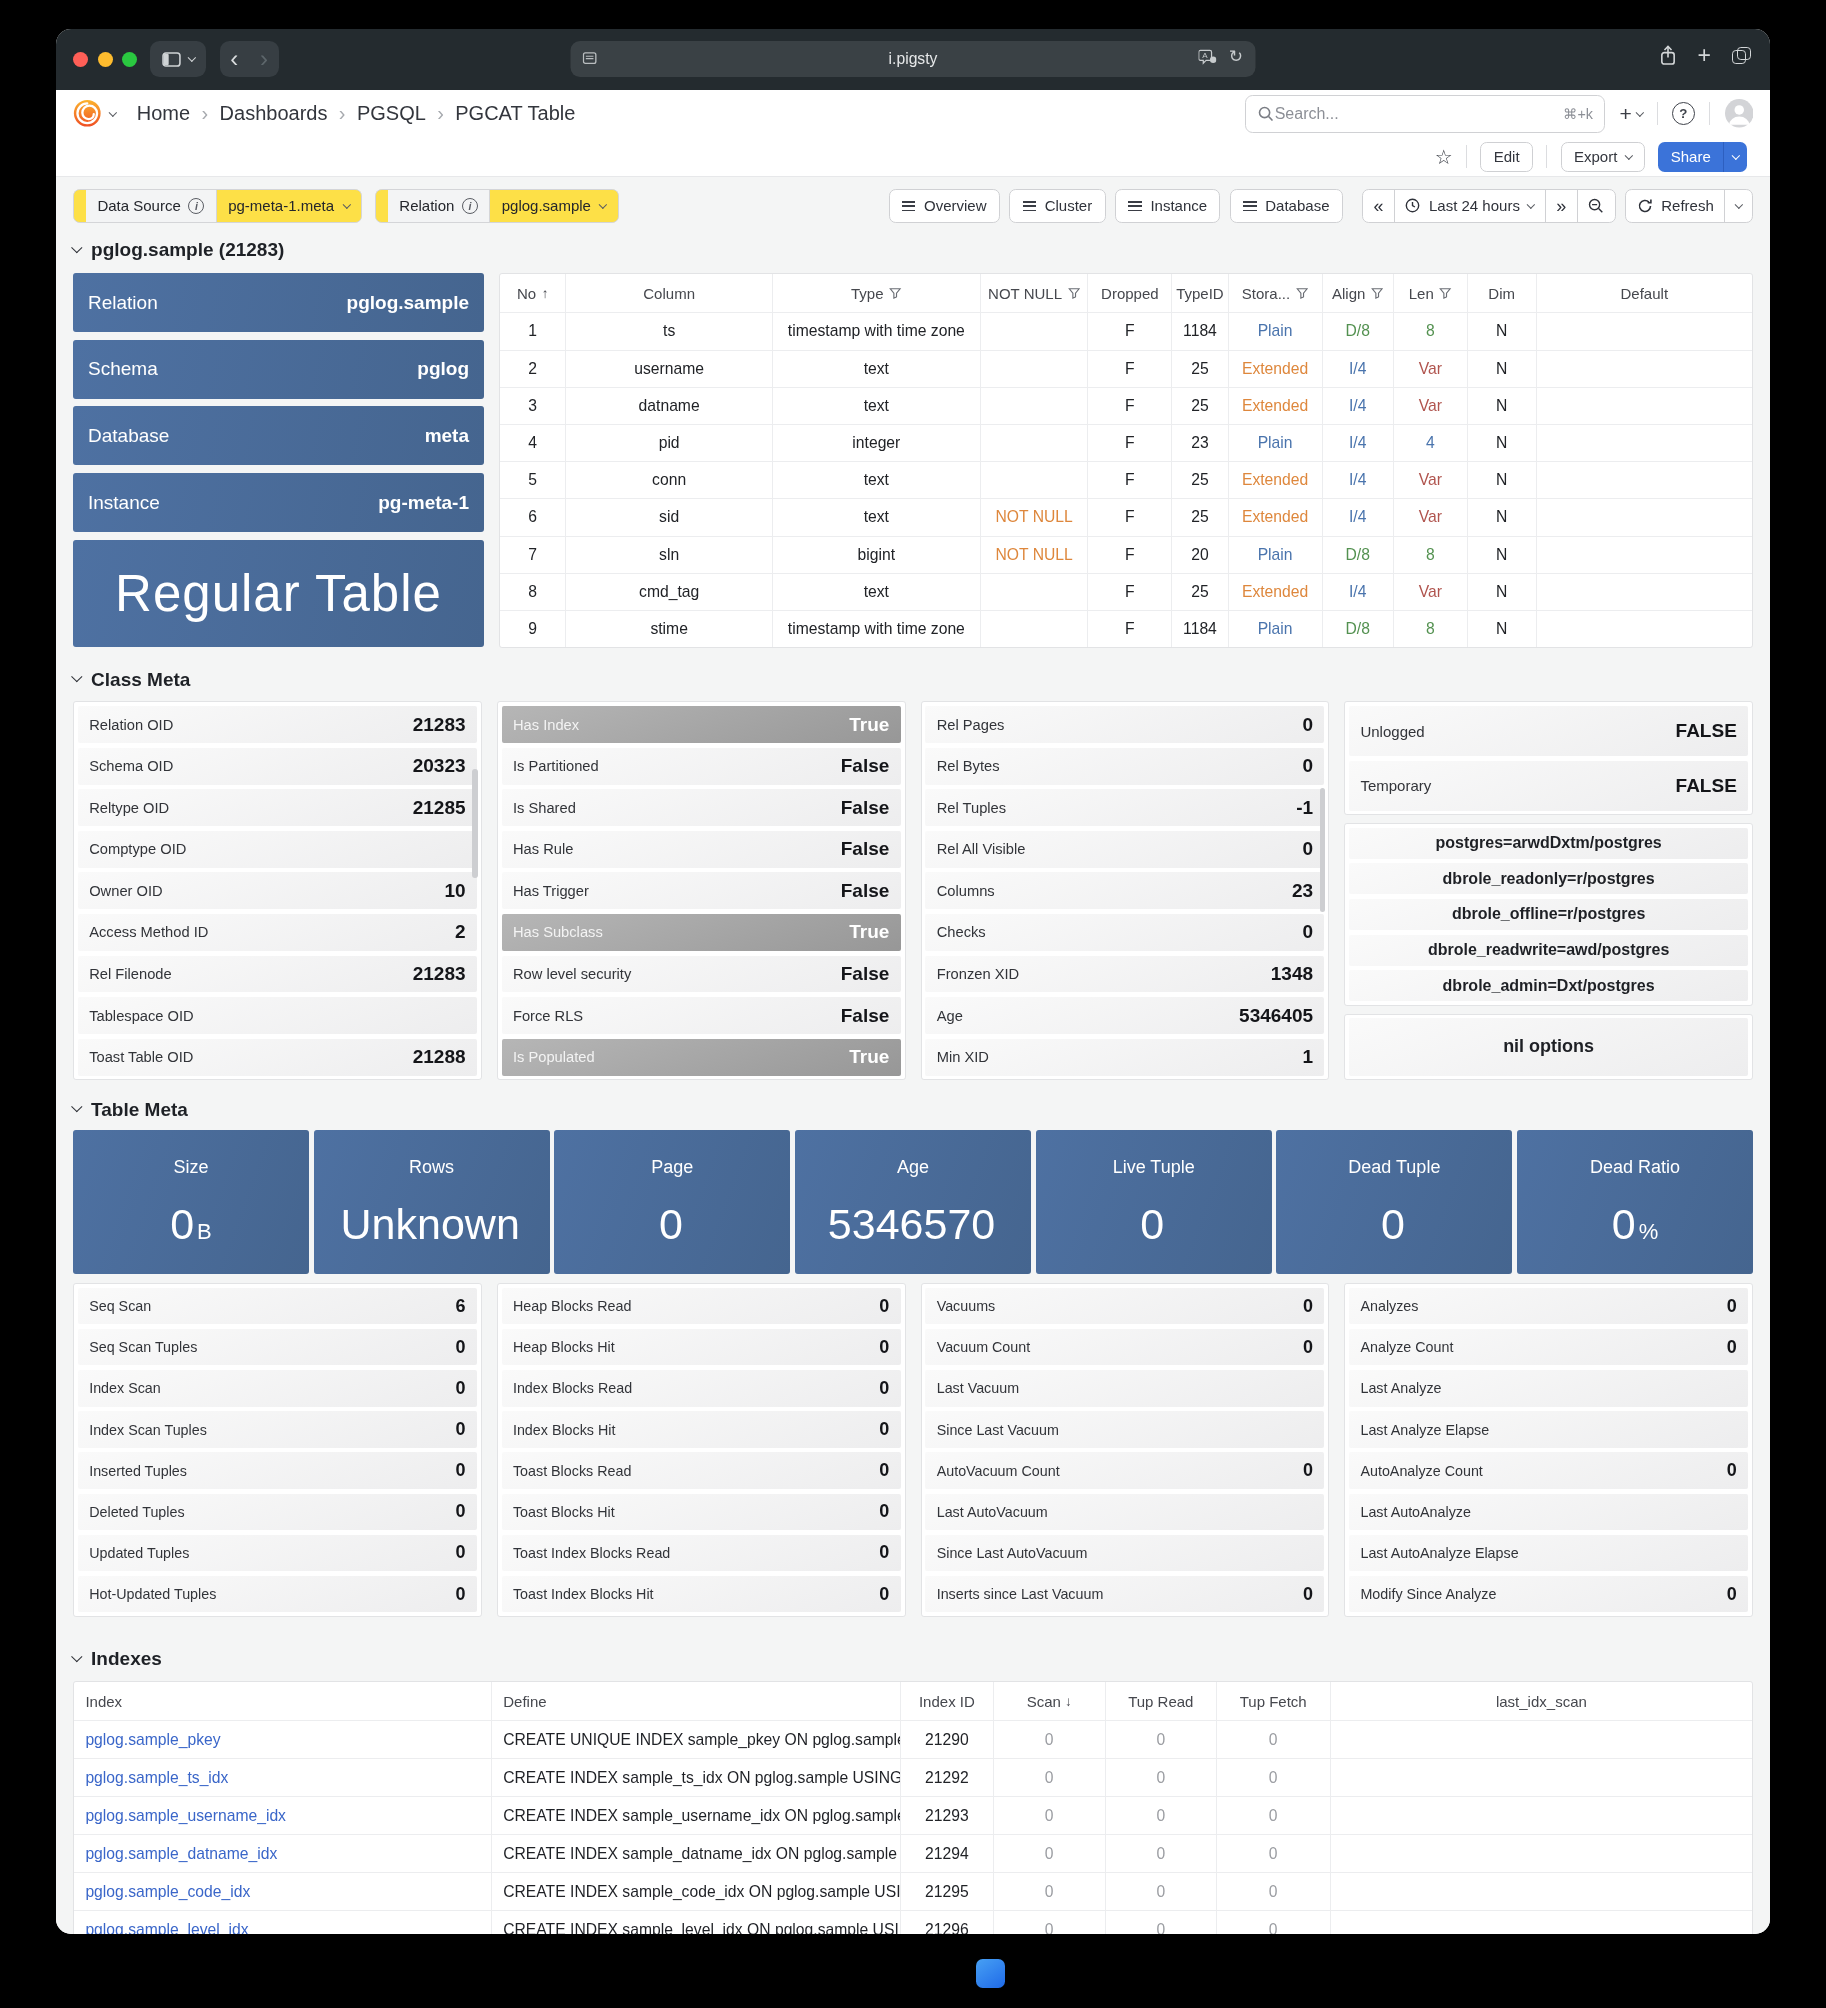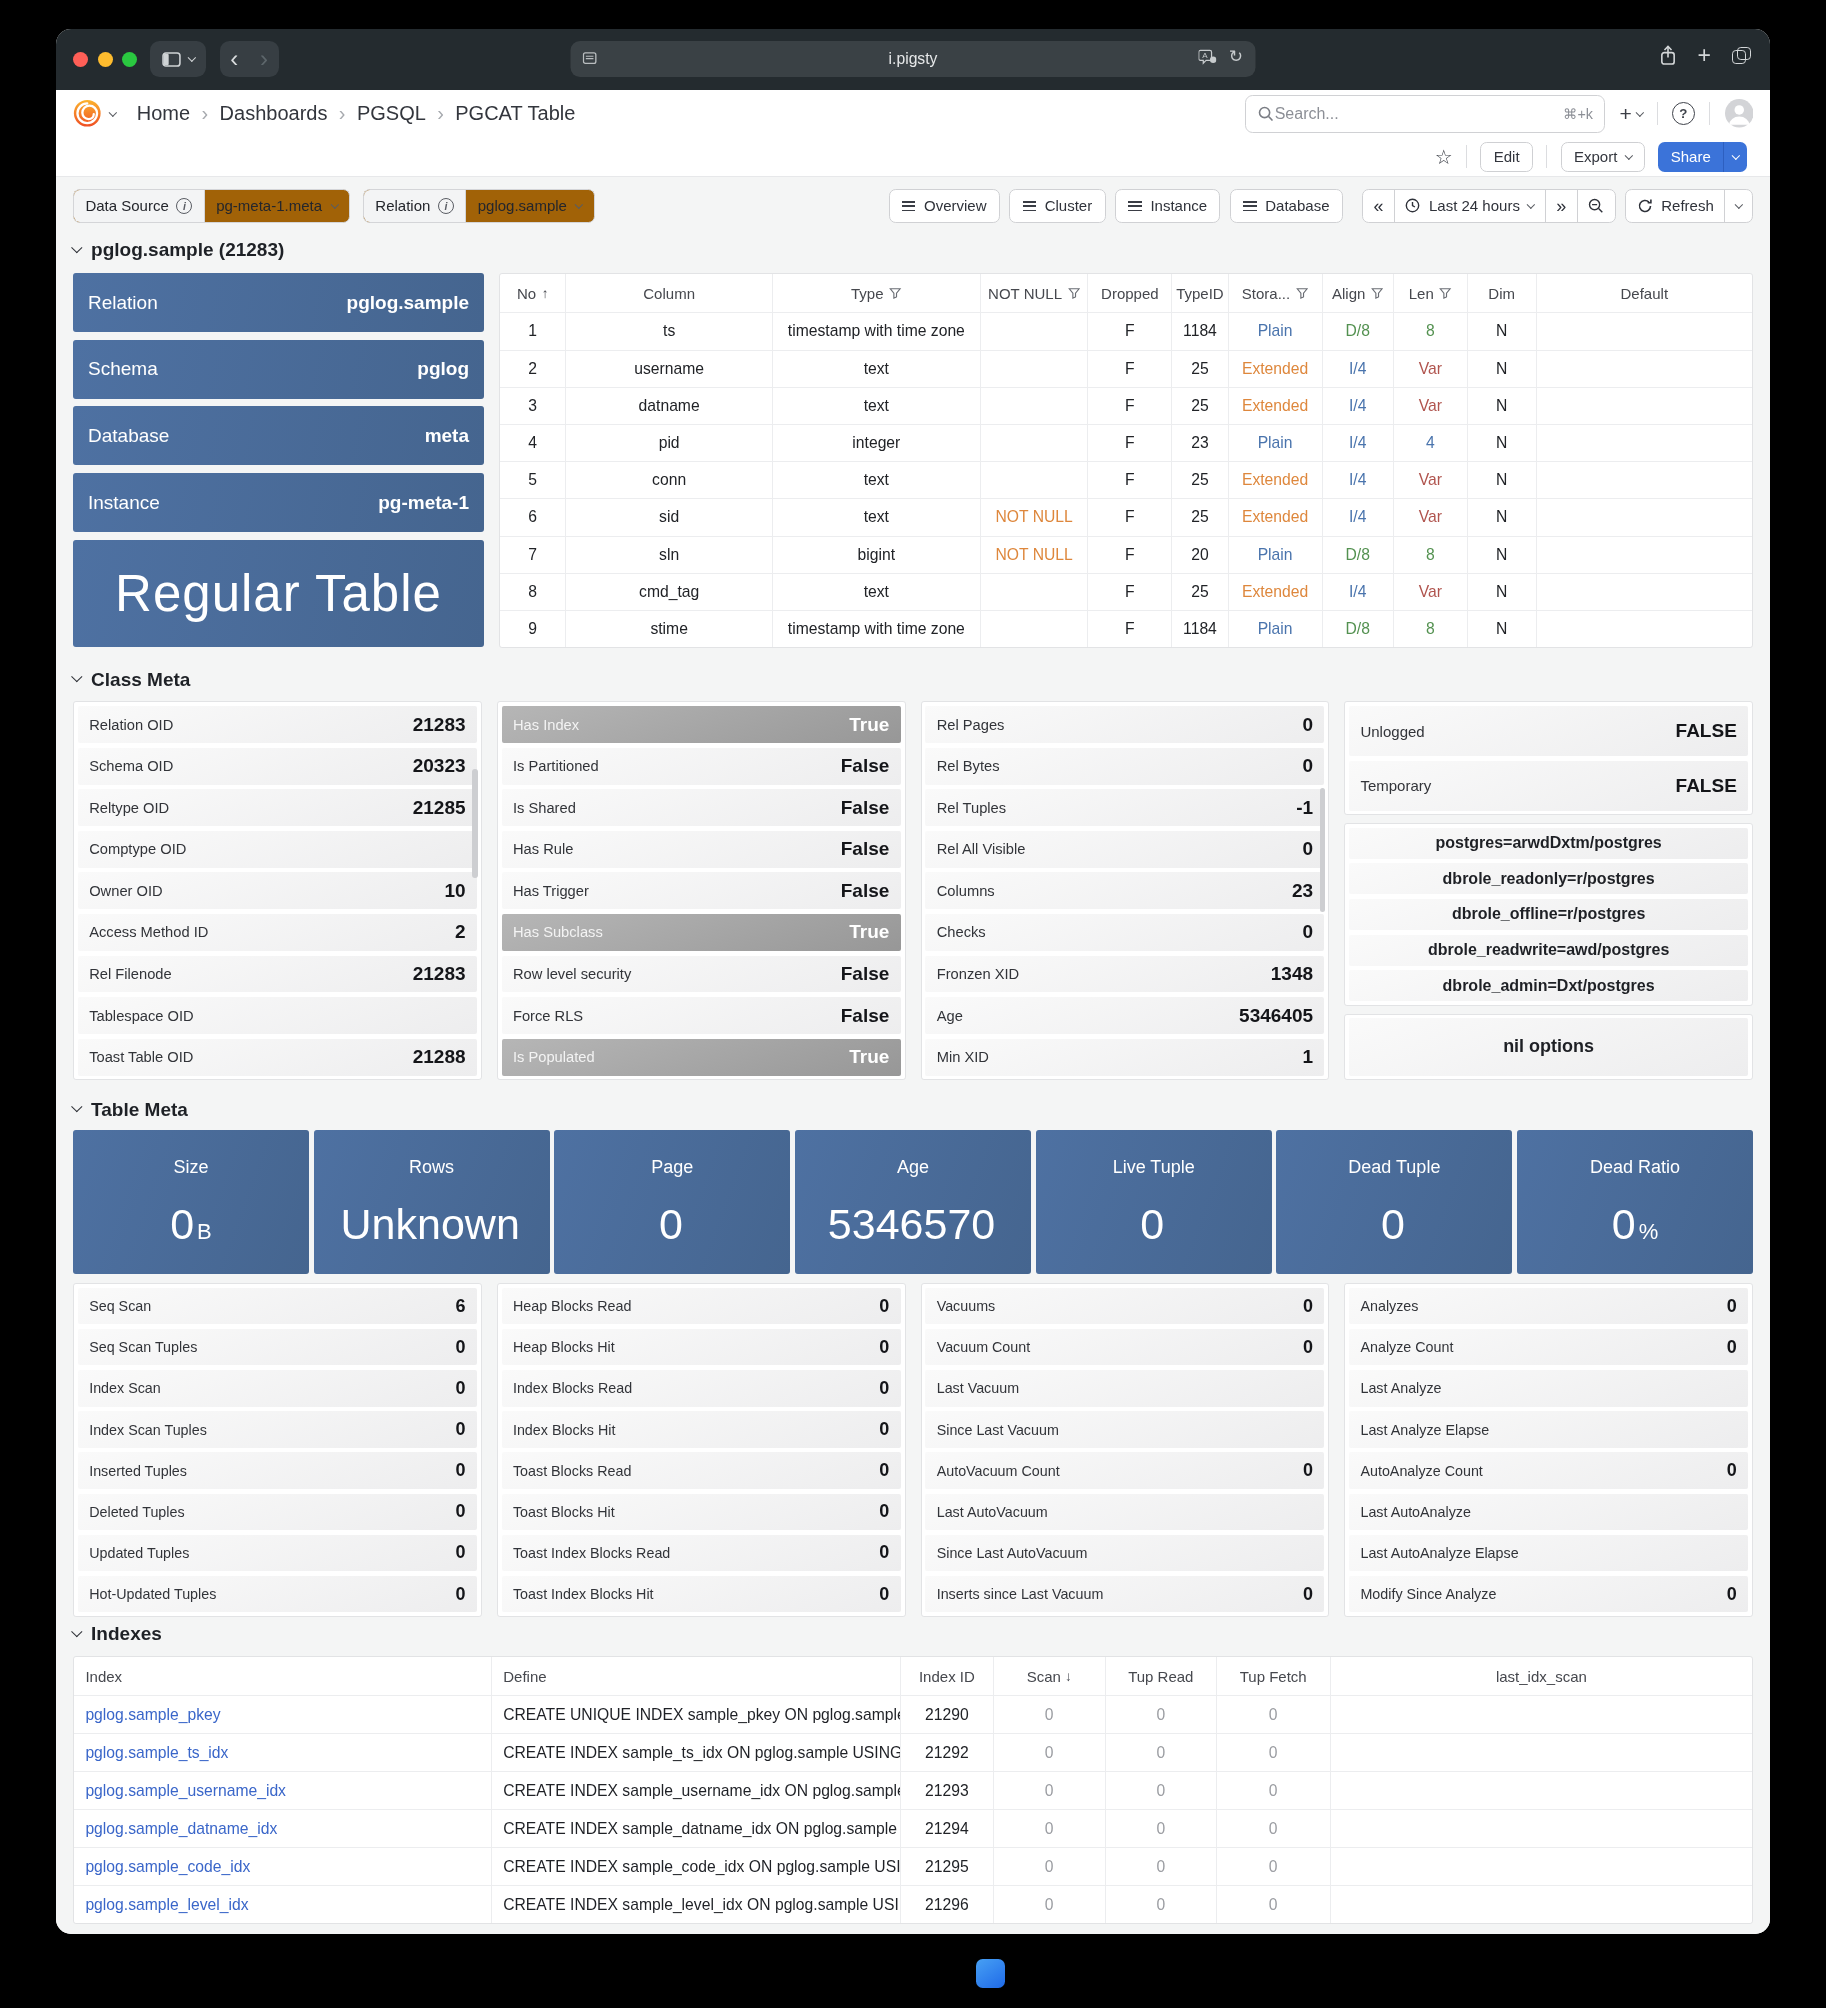--- a/index.html
+++ b/index.html
@@ -50,38 +50,38 @@
   .btn{height:30px;border:1px solid #cfd0d3;border-radius:6.7px;background:#fff;display:flex;align-items:center;gap:8.6px;padding:0 12.4px;
        font-size:15px;font-weight:500;color:#33363e;cursor:pointer;}
   .share-split{display:flex;height:30px;border-radius:6.7px;overflow:hidden;}
   .share-main{background:#3b73d9;color:#fff;font-size:15px;font-weight:500;display:flex;align-items:center;padding:0 12.4px;}
   .share-caret{background:#3b73d9;border-left:1px solid #2d5fc0;display:flex;align-items:center;padding:0 8.6px;color:#fff;}
   .share-caret .chev{border-color:#fff;}
 
   
   .dash{flex:1;padding:0 17px;background:#f4f5f5;overflow:hidden;}
   .filter-row{margin-top:12.4px;height:34px;display:flex;align-items:center;}
-  .chip{display:flex;height:34px;border:1px solid #d4d5d8;border-radius:6.7px;overflow:hidden;background:#a16207;margin-right:13.3px;}
+  .chip{display:flex;height:34px;border:1px solid #d4d5d8;border-radius:6.7px;overflow:hidden;background:#fde047;margin-right:13.3px;padding-left:12px;}
   .chip .lab{background:#f3f4f5;padding:0 11.4px;display:flex;align-items:center;gap:7.6px;font-size:15px;font-weight:500;color:#24262c;border-right:1px solid #d4d5d8;}
   .chip .val{padding:0 11.4px;display:flex;align-items:center;gap:9.5px;font-size:15px;font-weight:500;color:#24262c;}
   .info{width:16px;height:16px;border:1.3px solid #5a5d64;border-radius:50%;font-size:10.5px;color:#5a5d64;display:flex;align-items:center;justify-content:center;font-style:italic;font-weight:700;}
   .spacer{flex:1;}
   .links-wrap{display:flex;}
   .lbtn{height:34px;border:1px solid #d0d1d4;border-radius:6.7px;background:#fff;display:flex;align-items:center;gap:8.6px;padding:0 12.4px;
         font-size:15px;font-weight:500;color:#2f323a;margin-left:9.5px;cursor:pointer;}
   .menu-ico{width:13.3px;height:10.5px;background:repeating-linear-gradient(#3a3d45 0 1.9px,transparent 1.9px 4.3px);}
   .tgroup{display:flex;height:34px;border:1px solid #d0d1d4;border-radius:6.7px;background:#fff;overflow:hidden;margin-left:19px;}
   .tseg{display:flex;align-items:center;padding:0 10.5px;border-right:1px solid #d0d1d4;font-size:15px;font-weight:500;color:#2f323a;gap:8.6px;cursor:pointer;}
   .tseg:last-child{border-right:none;}
   .guill{font-size:18px;line-height:1;color:#2f323a;}
 
   
   .sec-head{display:flex;align-items:center;gap:10.5px;font-size:19px;font-weight:700;color:#1e2126;height:28.5px;}
   .sec-head .chev{width:7.6px;height:7.6px;border-width:1.9px;color:#2e3137;margin-top:-3.8px;}
-  .mh1{margin-top:13.3px}.mh2{margin-top:17px}.mh3{margin-top:15px}.mh4{margin-top:3px}
+  .mh1{margin-top:13.3px}.mh2{margin-top:17px}.mh3{margin-top:15px}.mh4{margin-top:28px}
 
   
   .row1{margin-top:8.6px;height:375px;display:grid;grid-template-columns:411px 1fr;gap:15px;}
   .bstat{height:59px;border-radius:2.9px;background:linear-gradient(100deg,#4e71a2 0%,#45658f 100%);color:#fff;
          display:flex;align-items:center;justify-content:space-between;padding:0 15px;font-size:19px;margin-bottom:7.6px;}
   .bstat .v{font-weight:700;}
   .bigstat{height:107px;margin-top:1.9px;border-radius:2.9px;background:linear-gradient(100deg,#4e71a2,#45658f);color:#fff;
            display:flex;align-items:center;justify-content:center;font-size:51px;font-weight:500;letter-spacing:1px;}
   .panel{background:#fff;border:1px solid #e2e3e5;border-radius:2.9px;}
 

